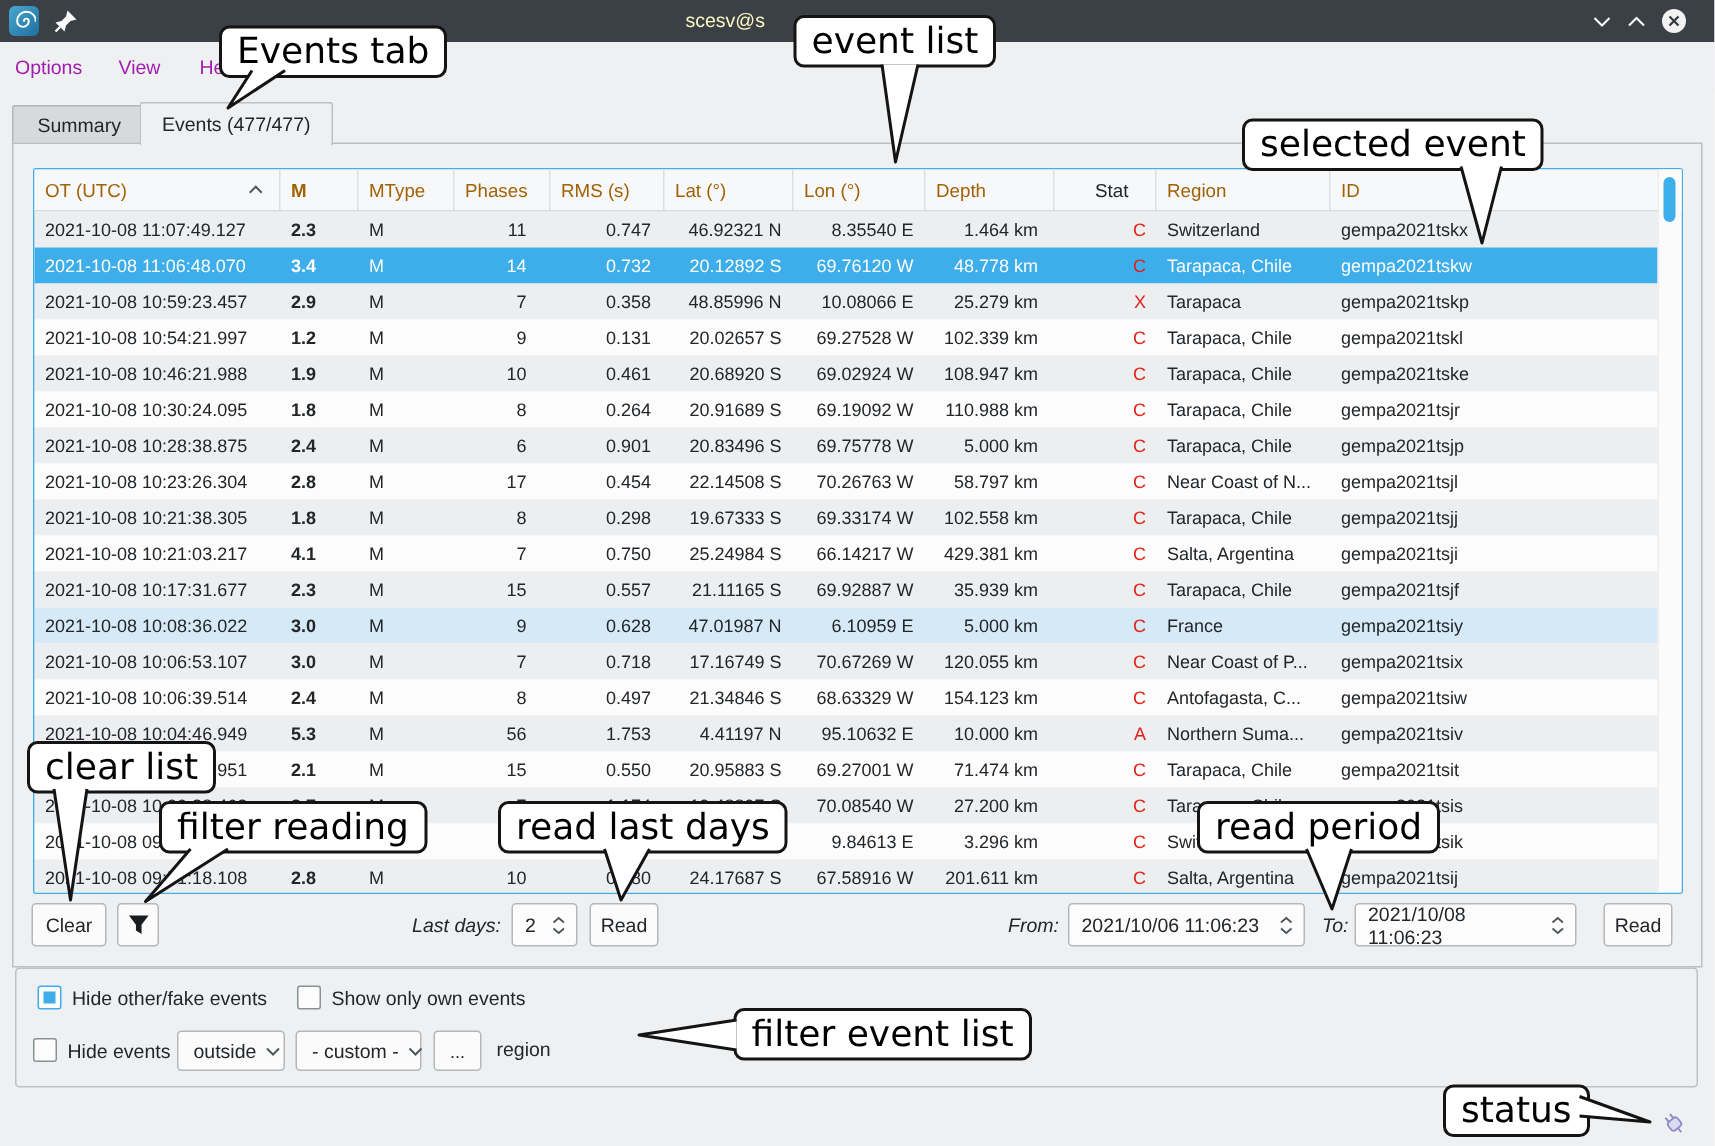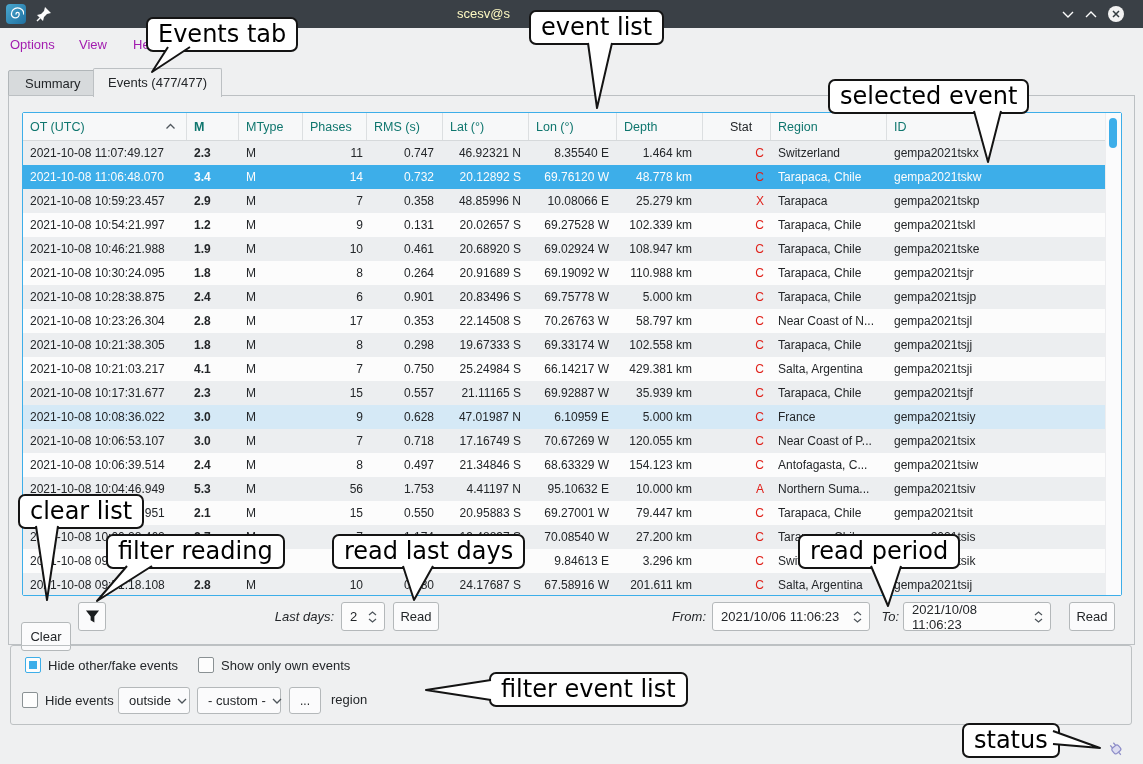--- a/index.html
+++ b/index.html
@@ -26,49 +26,49 @@
     background:#d7dadc;border:1px solid #b1b6b9;font-size:13px;z-index:1;border-top-left-radius:2px;border-top-right-radius:2px;}
   .panel{position:absolute;left:8px;top:95px;width:1125px;height:548px;background:#eff0f1;
     border:1px solid #bcc0c3;z-index:2;}
   .tab-events{position:absolute;left:93px;top:68px;height:28px;padding:0 14px;line-height:28px;
     background:#eff0f1;border:1px solid #bcc0c3;border-bottom:none;font-size:13px;z-index:3;
     border-top-left-radius:2px;border-top-right-radius:2px;}
   
   .tableframe{position:absolute;left:22px;top:112px;width:1100px;height:484px;background:#fcfcfc;
     border:1px solid #3daee9;border-radius:2px;z-index:4;box-sizing:border-box;}
   .thead{display:flex;height:28px;background:#f7f8f9;border-bottom:1px solid #d6d9db;box-sizing:border-box;}
-  .hcell{display:flex;align-items:center;font-size:12.5px;color:#0f766e;box-sizing:border-box;
+  .hcell{display:flex;align-items:center;font-size:12.5px;color:#a16207;box-sizing:border-box;
     border-right:1px solid #dcdfe1;padding-left:7px;overflow:hidden;white-space:nowrap;position:relative;}
   .sort{margin-left:auto;margin-right:10px;flex:none;}
   .tbody{position:absolute;left:0;top:28px;right:15px;bottom:0;overflow:hidden;}
   .trow{display:flex;height:24px;align-items:center;font-size:12px;}
   .trow:nth-child(odd){background:#eceef0;}
   .trow:nth-child(even){background:#fcfcfc;}
   .trow.recent{background:#d5e9f6;}
   .trow.selected{background:#3daee9;color:#fcfcfc;}
   .cell{box-sizing:border-box;white-space:nowrap;overflow:hidden;padding:0 7px;}
   .c0{width:164px;flex:none;}
   .c1{width:52px;flex:none;font-weight:bold;}
   .c2{width:64px;flex:none;}
-  .c3{width:64px;flex:none;text-align:right;padding-right:4px;}
+  .c3{width:64px;flex:none;text-align:right;padding-right:16px;}
   .c4{width:76px;flex:none;text-align:right;padding-right:9px;}
   .c5{width:86px;flex:none;text-align:right;padding-right:8px;}
   .c6{width:88px;flex:none;text-align:right;padding-right:8px;}
   .c7{width:86px;flex:none;text-align:right;padding-right:11px;}
   .c8{width:48px;flex:none;text-align:right;margin-left:20px;}
   .c9{width:116px;flex:none;}
   .c10{flex:1;}
   .cell.c8{color:#e0211a;}
   .hcell.c8{color:#232629;}
   .scrollbar{position:absolute;top:0;right:0;bottom:0;width:15px;background:#fbfbfc;border-left:1px solid #ededef;}
   .thumb{position:absolute;top:5px;left:3px;width:8px;height:30px;border-radius:4px;background:#3daee9;}
   
   .btn{position:absolute;height:29px;background:#fbfbfc;border:1px solid #b4b8ba;border-radius:3px;
     font-size:13px;display:flex;align-items:center;justify-content:center;box-sizing:border-box;z-index:4;}
-  .btn-clear{left:21px;top:622px;width:50px;}
+  .btn-clear{left:21px;top:602px;width:50px;}
   .btn-filter{left:78px;top:602px;width:28px;}
   .ctl-label{position:absolute;top:602px;height:29px;line-height:29px;font-size:13px;z-index:4;font-style:italic;}
   .lbl-lastdays{left:250px;width:84px;text-align:right;}
   .spin{position:absolute;height:29px;background:#fcfcfc;border:1px solid #b4b8ba;border-radius:3px;
     box-sizing:border-box;display:flex;align-items:center;font-size:13px;z-index:4;}
   .spin .val{padding-left:8px;flex:1;}
   .spin .arrows{flex:none;width:16px;display:flex;flex-direction:column;align-items:center;gap:2px;padding-right:4px;}
   .spin-days{left:341px;top:602px;width:44px;}
   .btn-read1{left:393px;top:602px;width:46px;}
   .lbl-from{left:664px;width:42px;text-align:right;}
@@ -284,21 +284,21 @@
         <div class="cell c7">5.000 km</div>
         <div class="cell c8">C</div>
         <div class="cell c9">Tarapaca, Chile</div>
         <div class="cell c10">gempa2021tsjp</div>
       </div>
       <div class="trow">
         <div class="cell c0">2021-10-08 10:23:26.304</div>
         <div class="cell c1">2.8</div>
         <div class="cell c2">M</div>
         <div class="cell c3">17</div>
-        <div class="cell c4">0.353</div>
+        <div class="cell c4">0.454</div>
         <div class="cell c5">22.14508 S</div>
         <div class="cell c6">70.26763 W</div>
         <div class="cell c7">58.797 km</div>
         <div class="cell c8">C</div>
         <div class="cell c9">Near Coast of N...</div>
         <div class="cell c10">gempa2021tsjl</div>
       </div>
       <div class="trow">
         <div class="cell c0">2021-10-08 10:21:38.305</div>
         <div class="cell c1">1.8</div>
@@ -391,21 +391,21 @@
         <div class="cell c10">gempa2021tsiv</div>
       </div>
       <div class="trow">
         <div class="cell c0">2021-10-08 10:02:43.951</div>
         <div class="cell c1">2.1</div>
         <div class="cell c2">M</div>
         <div class="cell c3">15</div>
         <div class="cell c4">0.550</div>
         <div class="cell c5">20.95883 S</div>
         <div class="cell c6">69.27001 W</div>
-        <div class="cell c7">79.447 km</div>
+        <div class="cell c7">71.474 km</div>
         <div class="cell c8">C</div>
         <div class="cell c9">Tarapaca, Chile</div>
         <div class="cell c10">gempa2021tsit</div>
       </div>
       <div class="trow">
         <div class="cell c0">2021-10-08 10:00:28.462</div>
         <div class="cell c1">2.7</div>
         <div class="cell c2">M</div>
         <div class="cell c3">7</div>
         <div class="cell c4">1.174</div>

